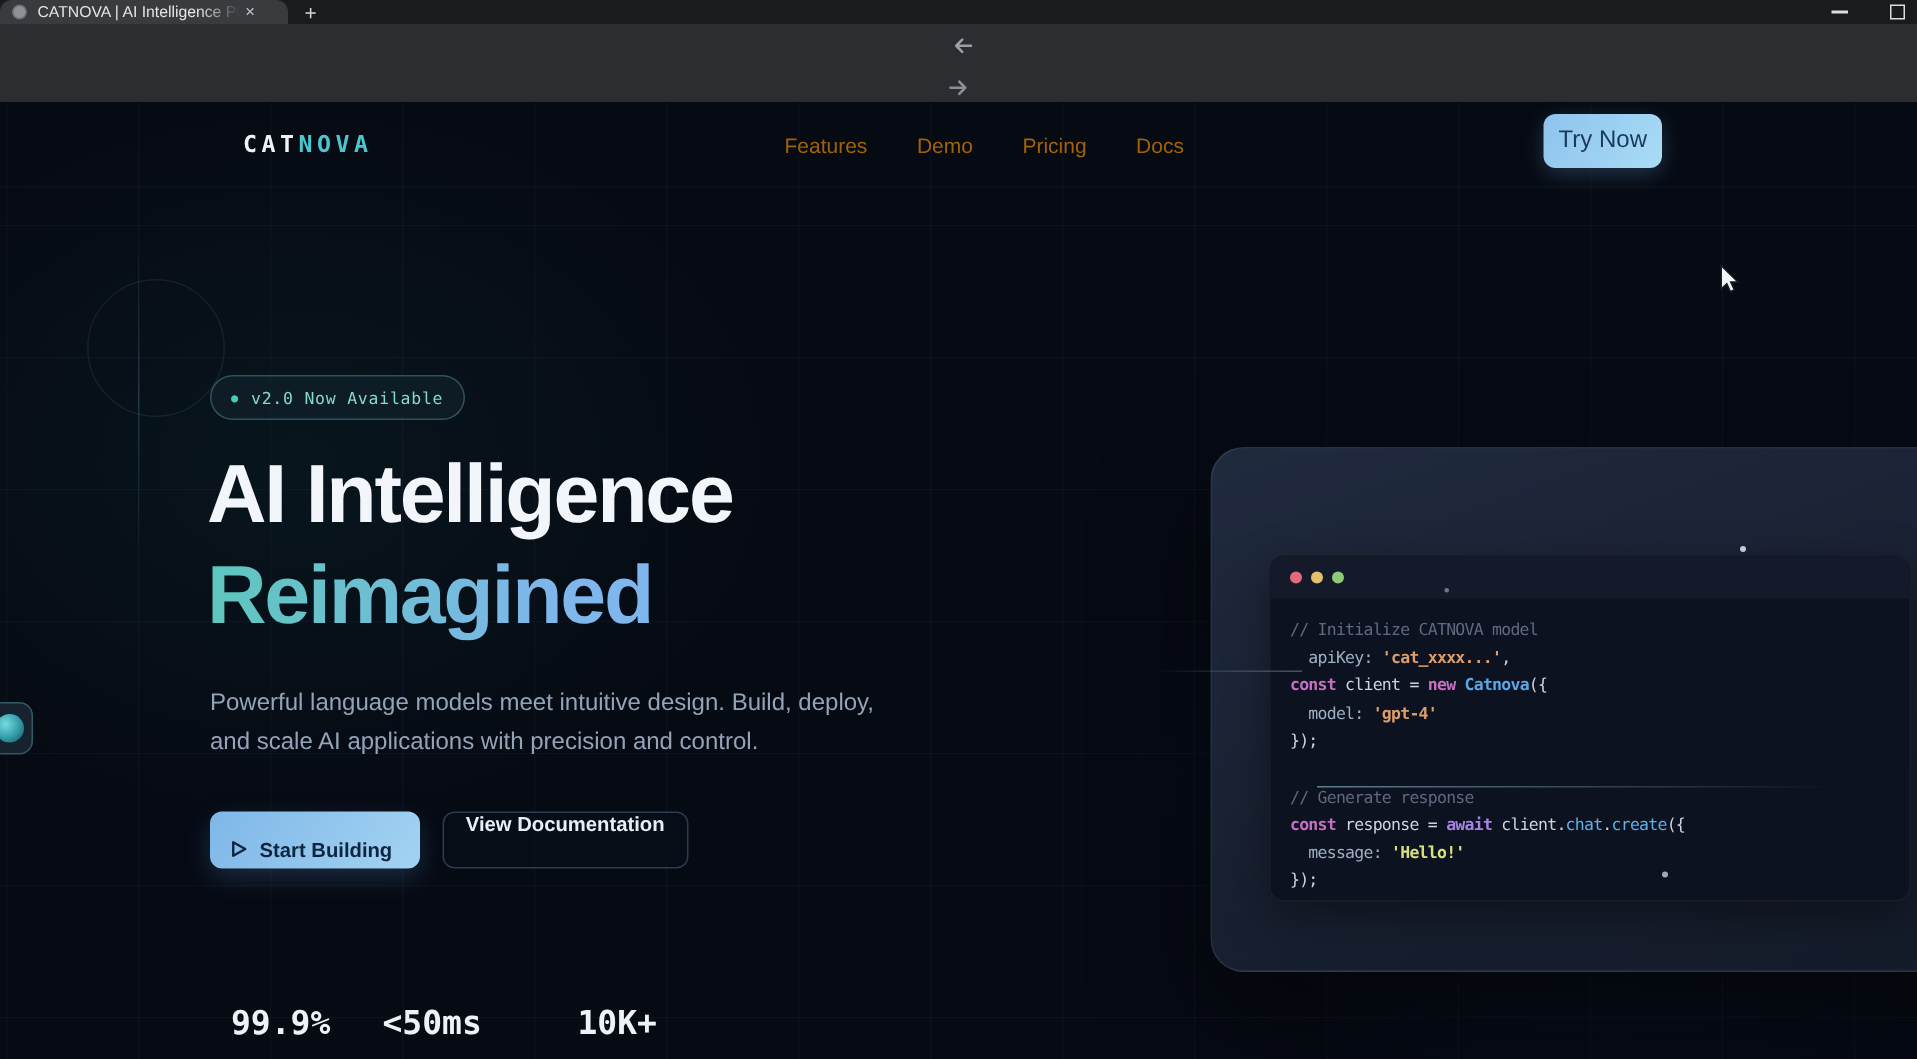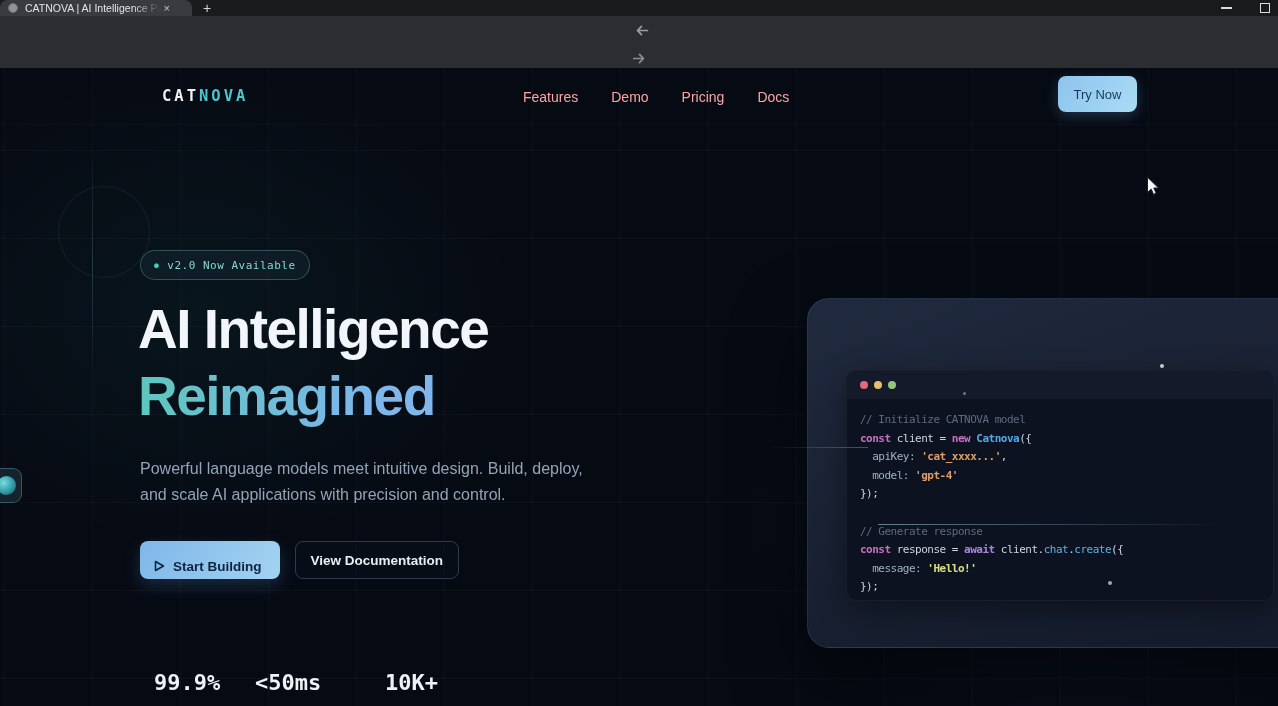--- a/index.html
+++ b/index.html
@@ -44,40 +44,40 @@
   .glow-blue { position:absolute; left:740px; top:220px; width:680px; height:460px;
     background:radial-gradient(closest-side, rgba(59,130,246,.07), transparent); }
   .decor-circle { position:absolute; left:58px; top:118px; width:92px; height:92px; border-radius:50%; border:1px solid rgba(125,185,205,.10); }
   .decor-vline { position:absolute; left:92px; top:90px; width:1px; height:215px;
     background:linear-gradient(180deg, transparent, rgba(120,195,215,.20), transparent); }
 
   .site-header { position:absolute; left:0; top:0; width:1278px; height:57px; border-bottom:1px solid rgba(255,255,255,.03); }
   .logo { position:absolute; left:162px; top:0; height:57px; line-height:57px; font-family:"DejaVu Sans Mono", monospace; font-weight:bold; font-size:15.5px; letter-spacing:3px; color:#eef2f6; white-space:nowrap; }
   .logo .accent { color:#49c7ce; }
   .main-nav { position:absolute; left:523px; top:0; height:57px; display:flex; align-items:center; gap:33px; }
-  .main-nav a { color:#fca5a5; font-size:14px; text-decoration:none; white-space:nowrap;text-align:center; }
-  .cta-top { position:absolute; left:1058px; top:8px; width:79px; height:36px; border-radius:8px; border:none;
-    background:linear-gradient(125deg,#8ec3ee 0%,#a9dcf4 100%); color:#173a5e; font-size:13px; font-family:"Liberation Sans",sans-serif;
+  .main-nav a { color:#a16207; font-size:14px; text-decoration:none; white-space:nowrap;text-align:center; }
+  .cta-top { position:absolute; left:1029px; top:8px; width:79px; height:36px; border-radius:8px; border:none;
+    background:linear-gradient(125deg,#8ec3ee 0%,#a9dcf4 100%); color:#173a5e; font-size:16px; font-family:"Liberation Sans",sans-serif;
     display:flex; align-items:center; justify-content:center; box-shadow:0 4px 14px rgba(110,180,240,.25); }
 
   .badge { position:absolute; left:140px; top:182px; height:30px; border-radius:15px; display:inline-flex; align-items:center; gap:8px;
     padding:0 13px; border:1px solid rgba(110,185,195,.35); background:rgba(18,36,48,.55);
     font-family:"DejaVu Sans Mono", monospace; font-size:11px; letter-spacing:.5px; color:#87d8cc; white-space:nowrap; }
   .badge .dot { font-size:8px; color:#3fd0c0; }
 
   .hero-title { position:absolute; left:138px; top:228px; font-weight:bold; font-size:55px; line-height:67px; letter-spacing:-1.5px; color:#f2f5f9; white-space:nowrap; }
   .hero-title .grad { background:linear-gradient(90deg,#5ec6bd 0%,#7fb6ec 80%); -webkit-background-clip:text; background-clip:text; color:transparent; }
 
   .hero-desc { position:absolute; left:140px; top:388px; width:452px; font-size:16px; line-height:26px; color:#93a3b8; }
 
   .hero-ctas { position:absolute; left:140px; top:473px; display:flex; gap:15px; }
   .btn-primary { height:38px; border:none; border-radius:8px; padding:12px 18px 0 14px; display:flex; align-items:center; gap:8px;
     background:linear-gradient(120deg,#7fb7e8 0%,#a3d3f2 100%); color:#0e2540; font-size:13.5px; font-weight:bold;
     font-family:"Liberation Sans",sans-serif; box-shadow:0 6px 18px rgba(100,170,235,.22);text-align:right; }
-  .btn-secondary { height:38px; border-radius:8px; padding:0 15px; display:flex; align-items:center;
+  .btn-secondary { height:38px; border-radius:8px; padding:0 15px; display:flex; align-items:flex-start;
     background:rgba(10,16,28,.55); border:1px solid #2d3a50; color:#e9eef5; font-size:13.5px; font-weight:bold; font-family:"Liberation Sans",sans-serif; }
 
   .stats { position:absolute; left:140px; top:602px; width:420px; height:36px; }
   .stat-value { position:absolute; top:0; font-family:"DejaVu Sans Mono", monospace; font-weight:bold; font-size:22px; color:#eef2f7; white-space:nowrap; }
   .stat-0 { left:0;margin-left:14px; } .stat-1 { left:115px; } .stat-2 { left:245px; }
 
   
   .code-panel { position:absolute; left:807px; top:230px; width:520px; height:350px; border-radius:22px;
     background:linear-gradient(160deg,#202a3e 0%,#182031 55%,#141b2a 100%);
     border:1px solid rgba(148,163,184,.14); box-shadow:0 30px 70px rgba(0,0,0,.55); }
@@ -231,22 +231,22 @@
 
     <div class="code-panel">
       <div class="code-window">
         <div class="code-titlebar">
           <span class="tl-dot tl-red"></span>
           <span class="tl-dot tl-yellow"></span>
           <span class="tl-dot tl-green"></span>
         </div>
         <div class="code-body">
             <div class="code-line"><span class="c-com">// Initialize CATNOVA model</span></div>
+            <div class="code-line"><span class="c-prop">  apiKey: </span><span class="c-str">'cat_xxxx...'</span><span class="c-fg">,</span></div>
             <div class="code-line"><span class="c-kw">const</span><span class="c-fg"> client </span><span class="c-fg">= </span><span class="c-kw">new</span><span class="c-fg"> </span><span class="c-cls">Catnova</span><span class="c-fg">({</span></div>
-            <div class="code-line"><span class="c-prop">  apiKey: </span><span class="c-str">'cat_xxxx...'</span><span class="c-fg">,</span></div>
             <div class="code-line"><span class="c-prop">  model: </span><span class="c-str">'gpt-4'</span></div>
             <div class="code-line"><span class="c-fg">});</span></div>
             <div class="code-line">&nbsp;</div>
             <div class="code-line"><span class="c-com">// Generate response</span></div>
             <div class="code-line"><span class="c-kw">const</span><span class="c-fg"> response </span><span class="c-fg">= </span><span class="c-kw2">await</span><span class="c-fg"> client</span><span class="c-fg">.</span><span class="c-fn">chat</span><span class="c-fg">.</span><span class="c-fn">create</span><span class="c-fg">({</span></div>
             <div class="code-line"><span class="c-prop">  message: </span><span class="c-str2">'Hello!'</span></div>
             <div class="code-line"><span class="c-fg">});</span></div>
           </div>
       </div>
     </div>

